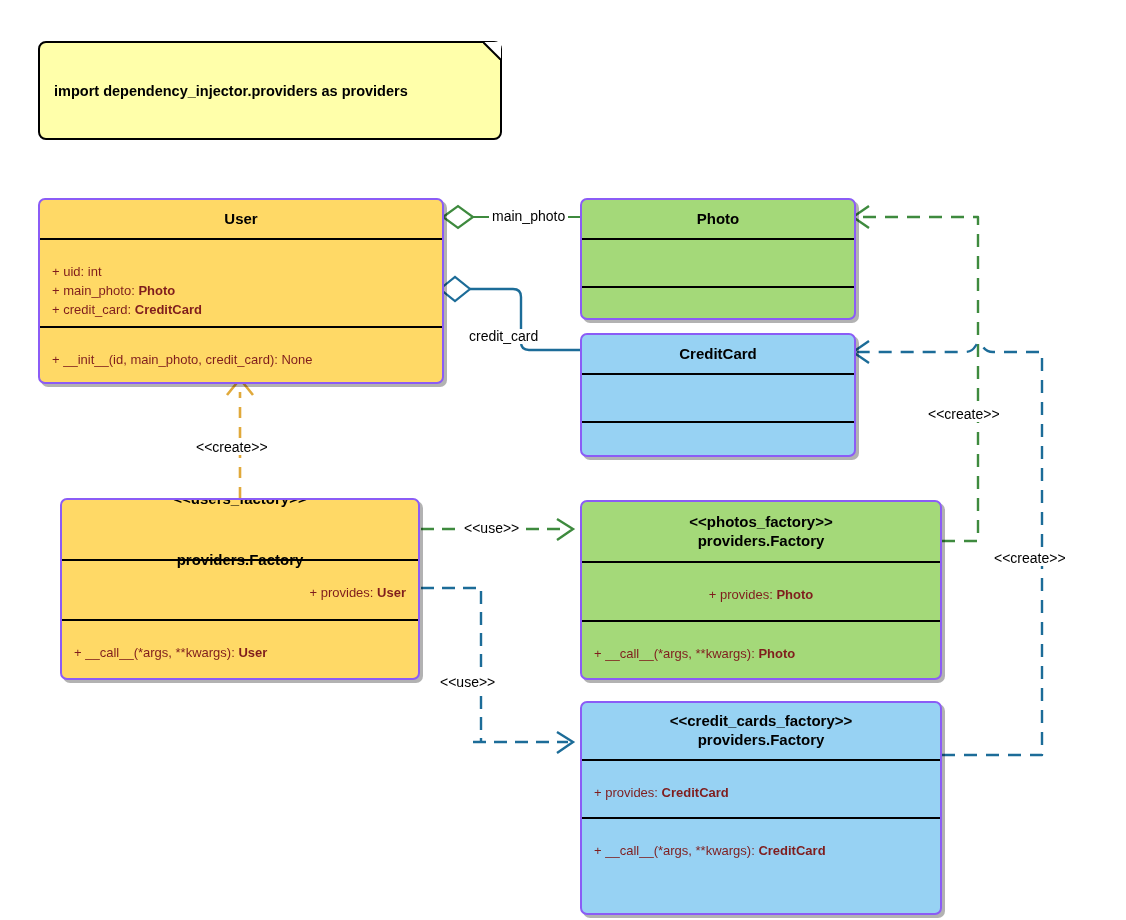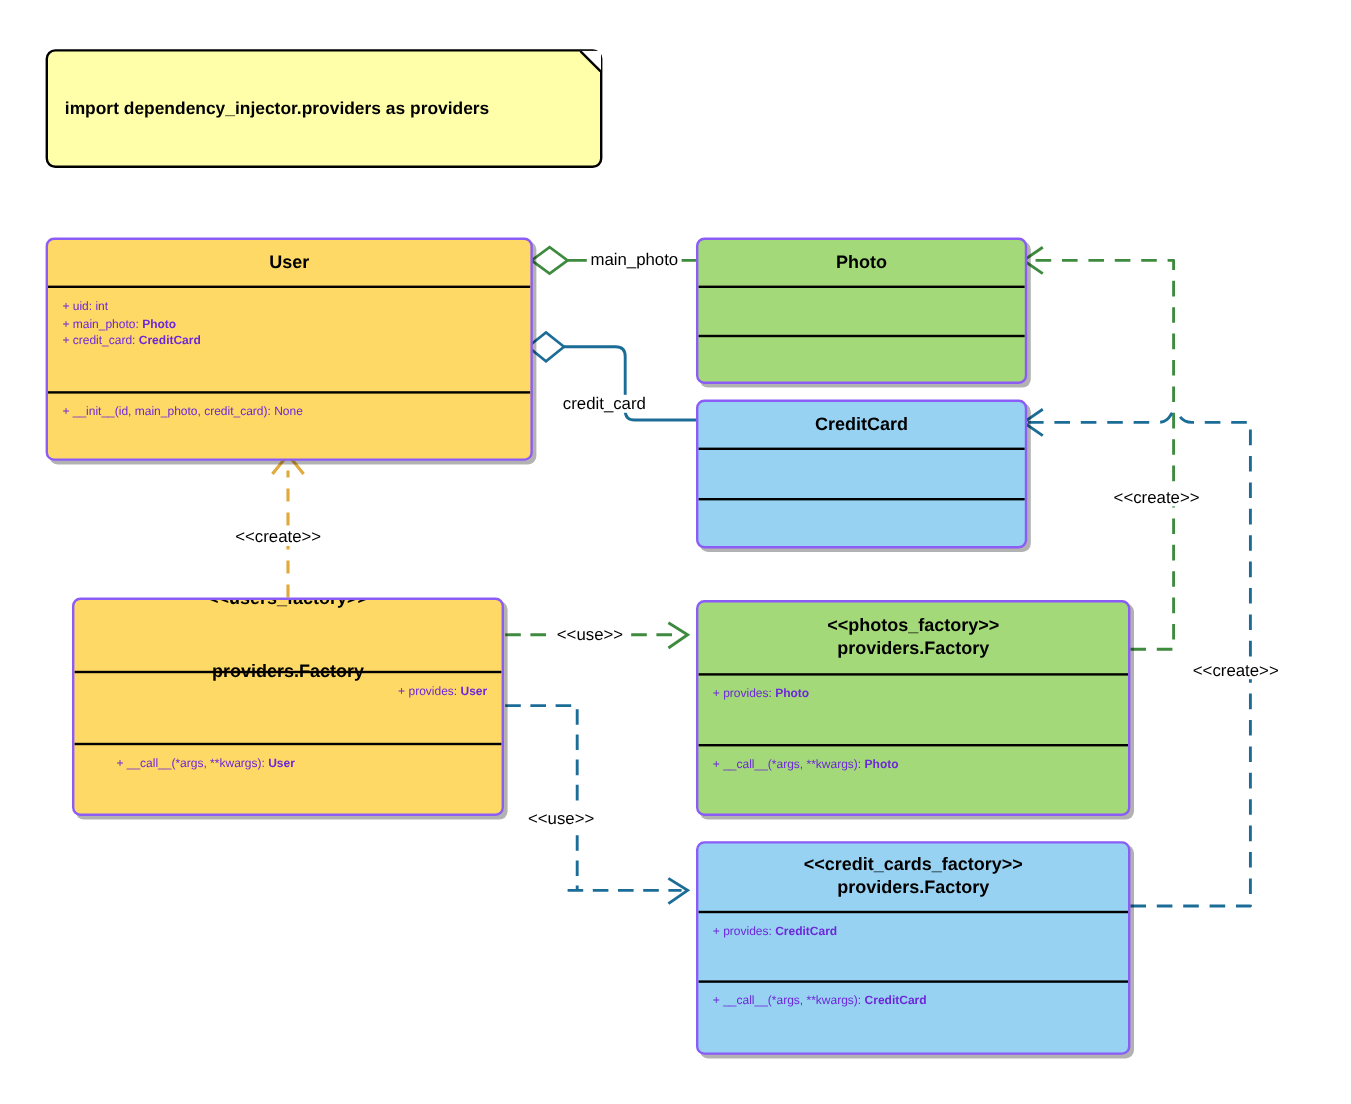--- a/index.html
+++ b/index.html
@@ -48,23 +48,23 @@
     justify-content: center;
     text-align: center;
     font-weight: bold;
     font-size: 15px;
     color: #000;
     flex-direction: column;
     line-height: 1.25;
   }
   .uml-class .members {
     display: block;
-    padding: 9px 12px;
-    font-size: 10px;
-    color: #6d28d9;
+    padding: 23px 12px;
+    font-size: 13px;
+    color: #7f1d1d;
     line-height: 1.45;
   }
   .uml-class .members .member b { font-weight: bold; }
 
   .fill-yellow { background: #ffd966; }
   .fill-green  { background: #a4d979; }
   .fill-blue   { background: #97d2f3; }
 
   
   .uml-note {
@@ -198,45 +198,45 @@
   <div class="uml-class fill-yellow" style="left:60px; top:498px; width:360px; height:182px;">
     <div class="compartment title" style="height:61px;gap:42px;">
       <span>&lt;&lt;users_factory&gt;&gt;</span>
       <span>providers.Factory</span>
     </div>
     <div class="compartment members" style="height:60px;text-align:right;">
       <div class="member">
         <span>+ provides: </span><b>User</b>
       </div>
     </div>
-    <div class="compartment members" style="height:57px;margin-left:23px;">
+    <div class="compartment members" style="height:57px;">
       <div class="member">
         <span>+ __call__(*args, **kwargs): </span><b>User</b>
       </div>
     </div>
   </div>
 
   <div class="uml-class fill-green" style="left:580px; top:500px; width:362px; height:180px;">
     <div class="compartment title" style="height:61px;">
       <span>&lt;&lt;photos_factory&gt;&gt;</span>
       <span>providers.Factory</span>
     </div>
-    <div class="compartment members" style="height:59px;">
+    <div class="compartment members" style="height:59px;text-align:center;">
       <div class="member">
         <span>+ provides: </span><b>Photo</b>
       </div>
     </div>
     <div class="compartment members" style="height:57px;">
       <div class="member">
         <span>+ __call__(*args, **kwargs): </span><b>Photo</b>
       </div>
     </div>
   </div>
 
-  <div class="uml-class fill-blue" style="left:580px; top:701px; width:362px; height:178px;">
+  <div class="uml-class fill-blue" style="left:580px; top:701px; width:362px; height:214px;">
     <div class="compartment title" style="height:58px;">
       <span>&lt;&lt;credit_cards_factory&gt;&gt;</span>
       <span>providers.Factory</span>
     </div>
     <div class="compartment members" style="height:58px;">
       <div class="member">
         <span>+ provides: </span><b>CreditCard</b>
       </div>
     </div>
     <div class="compartment members" style="height:58px;">

